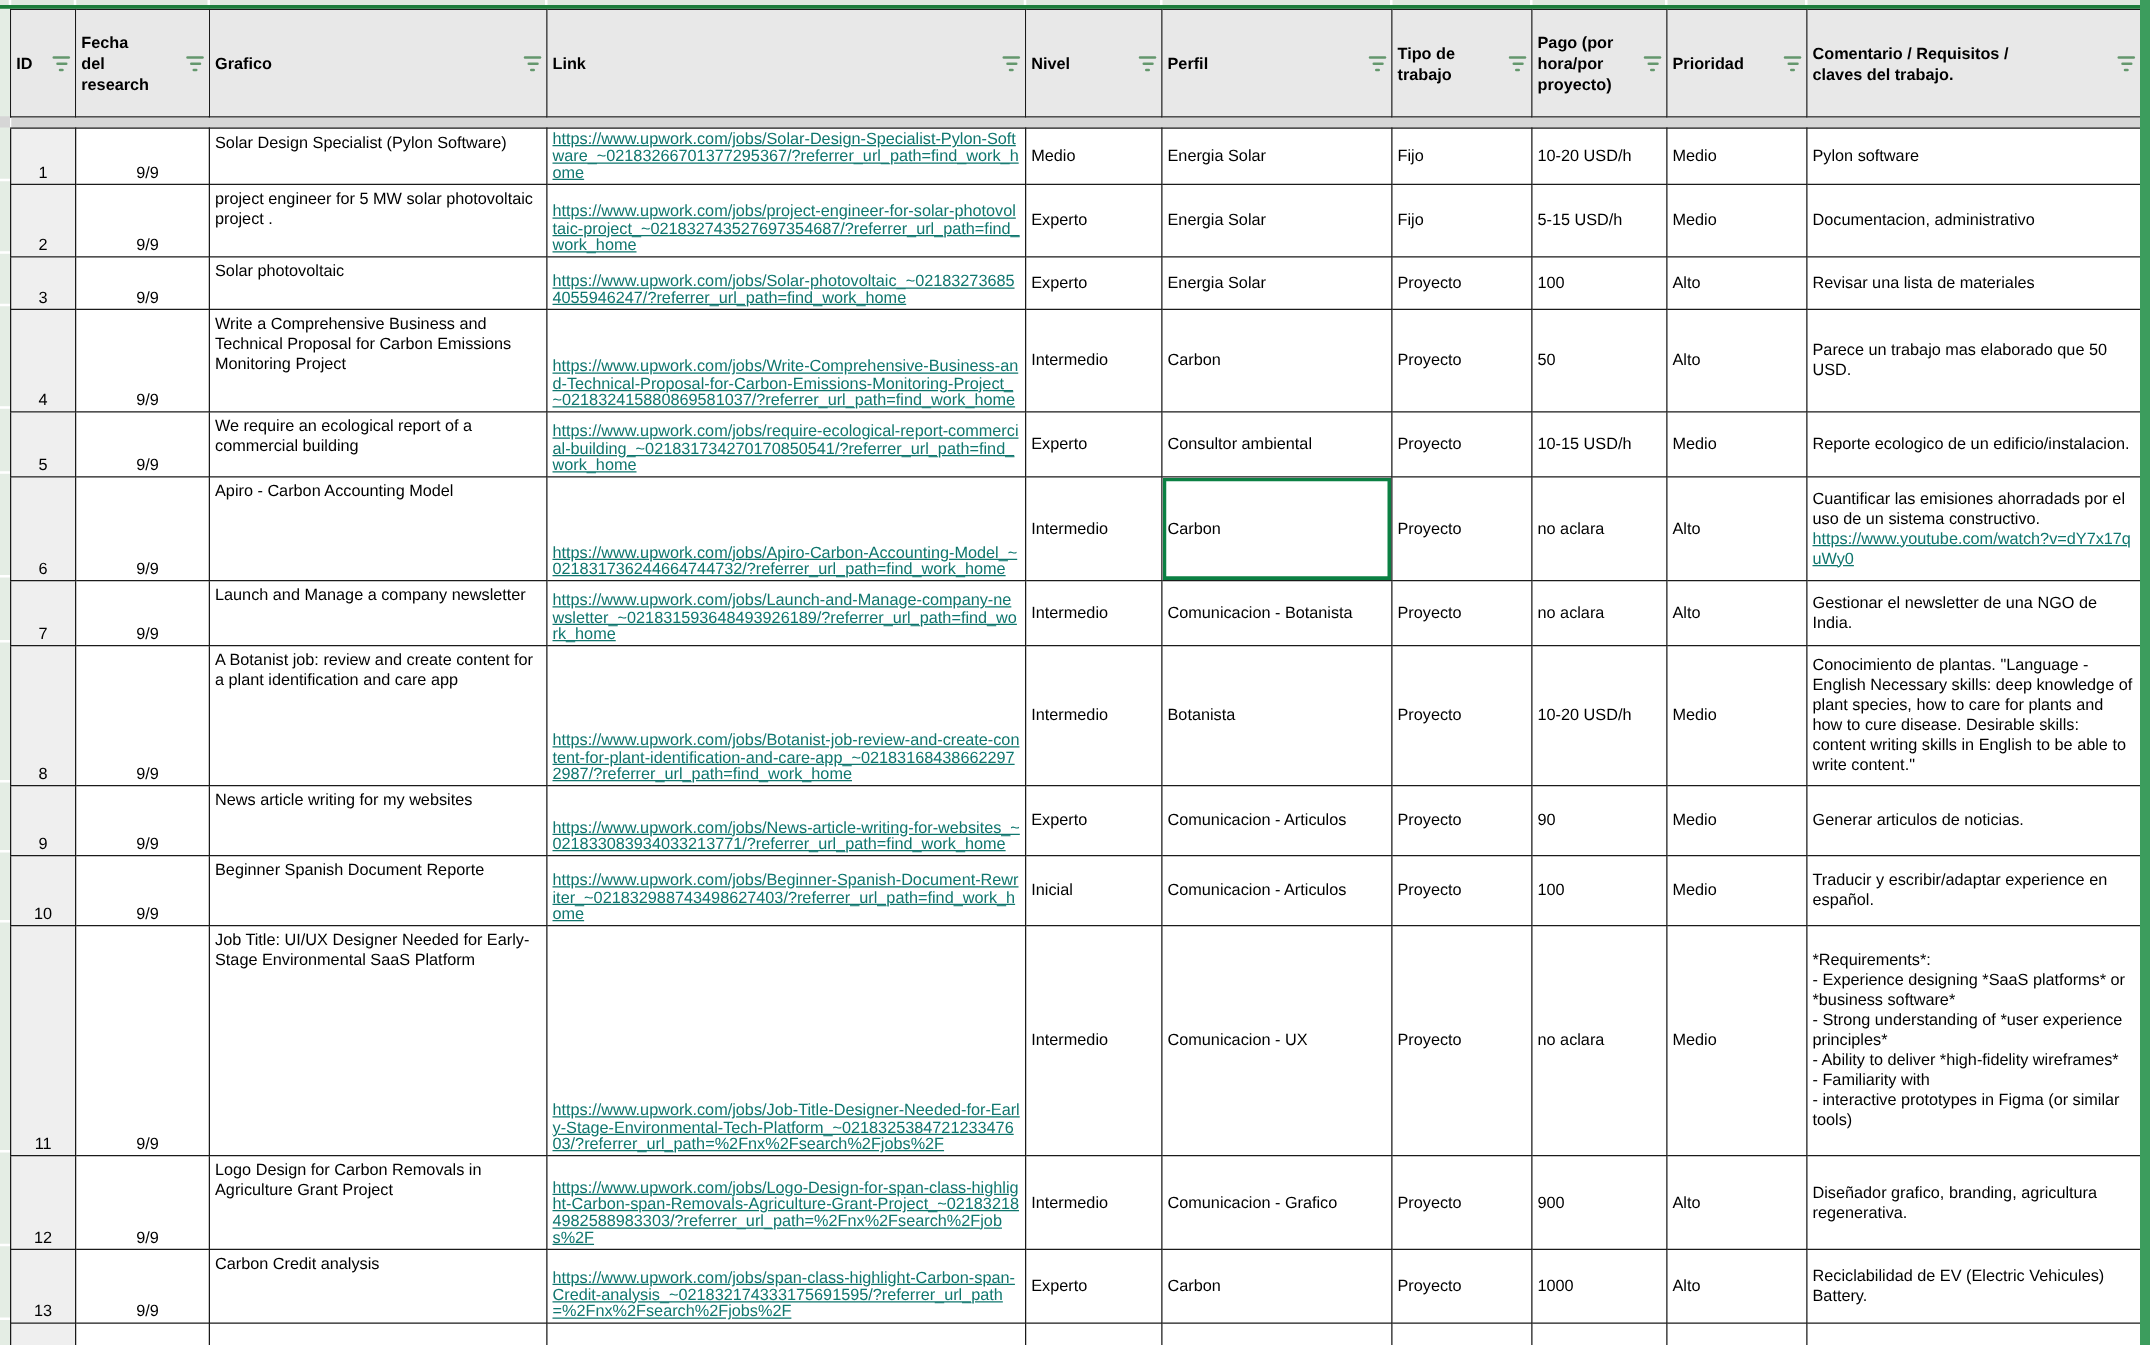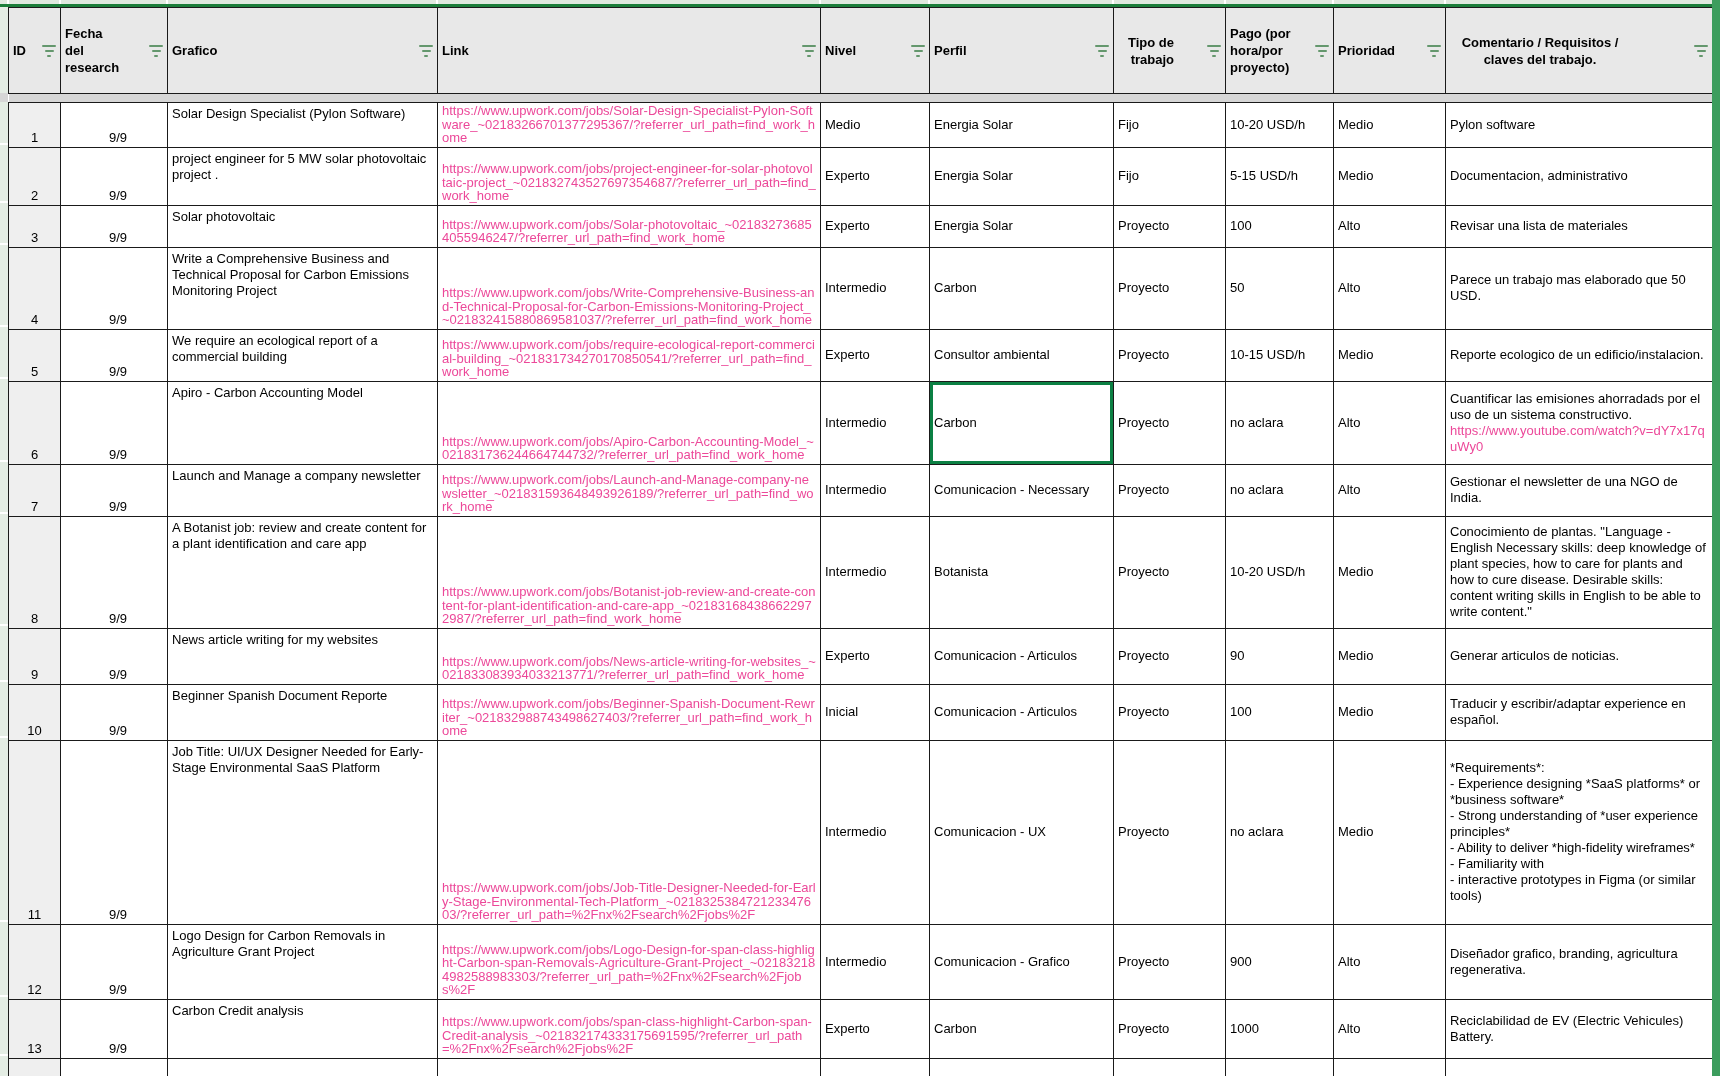--- a/index.html
+++ b/index.html
@@ -28,40 +28,40 @@
   th, td {
     border:1px solid #1a1a1a; overflow:hidden;
     font-size:13px; color:#000; padding:1px 4px; word-wrap:break-word;
   }
   th {
     background:#e8e8e8; font-weight:bold; text-align:left; vertical-align:middle;
     position:relative; line-height:17px; padding-right:20px; white-space:pre-line;
   }
   th .h-label { display:inline-block; }
   th.h-fecha .h-label { max-width:56px; }
-  th.h-tipo .h-label { max-width:56px;text-align:right; }
+  th.h-tipo .h-label { max-width:56px; }
   th.h-pago .h-label { max-width:72px; }
-  th.h-comentario .h-label { max-width:180px;text-align:center; }
+  th.h-comentario .h-label { max-width:180px; }
 
   .filter-icon {
     position:absolute; right:3px; top:50%; transform:translateY(-50%);
     width:16px; height:12px; display:flex; flex-direction:column;
     align-items:center; justify-content:space-between; cursor:pointer;
   }
   .filter-icon i { display:block; height:2px; background:#64976d; border-radius:1px; }
   .filter-icon i:nth-child(1){ width:14px; }
   .filter-icon i:nth-child(2){ width:9px; }
   .filter-icon i:nth-child(3){ width:4px; }
 
   td { vertical-align:middle; line-height:16px; white-space:pre-line; }
   td.c-id { text-align:center; vertical-align:bottom; background:#efefef; }
   td.c-fecha { text-align:center; vertical-align:bottom;padding-left:12px; }
   td.c-nombre { vertical-align:top; padding-top:3px; }
   td.c-link { vertical-align:bottom; line-height:13.5px; padding-bottom:2px; }
-  .cell-link { color:#ec4899; word-break:break-all; cursor:pointer; }
+  .cell-link { color:#0f766e; text-decoration:underline; word-break:break-all; cursor:pointer; }
   .cell-link.block { display:block; }
   td.selected { box-shadow: inset 0 0 0 3px #0b8043; }
 
   tr.divider-row td { background:#d6d6d6; border-left:0; border-right:0; padding:0; }
 </style>
 </head>
 <body>
 
 <div id="sheet">
   <div id="gutter">
@@ -182,21 +182,21 @@
           <td class="c-pago"><span>no aclara</span></td>
           <td class="c-prioridad"><span>Alto</span></td>
           <td class="c-comentario"><span>Cuantificar las emisiones ahorradads por el uso de un sistema constructivo.</span><span class="cell-link block">https://www.youtube.com/watch?v=dY7x17quWy0</span></td>
         </tr>
         <tr style="height: 52px;">
           <td class="c-id"><span>7</span></td>
           <td class="c-fecha"><span>9/9</span></td>
           <td class="c-nombre"><span>Launch and Manage a company newsletter</span></td>
           <td class="c-link"><span class="cell-link">https://www.upwork.com/jobs/Launch-and-Manage-company-newsletter_~021831593648493926189/?referrer_url_path=find_work_home</span></td>
           <td class="c-nivel"><span>Intermedio</span></td>
-          <td class="c-perfil"><span>Comunicacion - Necessary</span></td>
+          <td class="c-perfil"><span>Comunicacion - Botanista</span></td>
           <td class="c-tipo"><span>Proyecto</span></td>
           <td class="c-pago"><span>no aclara</span></td>
           <td class="c-prioridad"><span>Alto</span></td>
           <td class="c-comentario"><span>Gestionar el newsletter de una NGO de India.</span></td>
         </tr>
         <tr style="height: 112px;">
           <td class="c-id"><span>8</span></td>
           <td class="c-fecha"><span>9/9</span></td>
           <td class="c-nombre"><span>A Botanist job: review and create content for a plant identification and care app</span></td>
           <td class="c-link"><span class="cell-link">https://www.upwork.com/jobs/Botanist-job-review-and-create-content-for-plant-identification-and-care-app_~021831684386622972987/?referrer_url_path=find_work_home</span></td>

